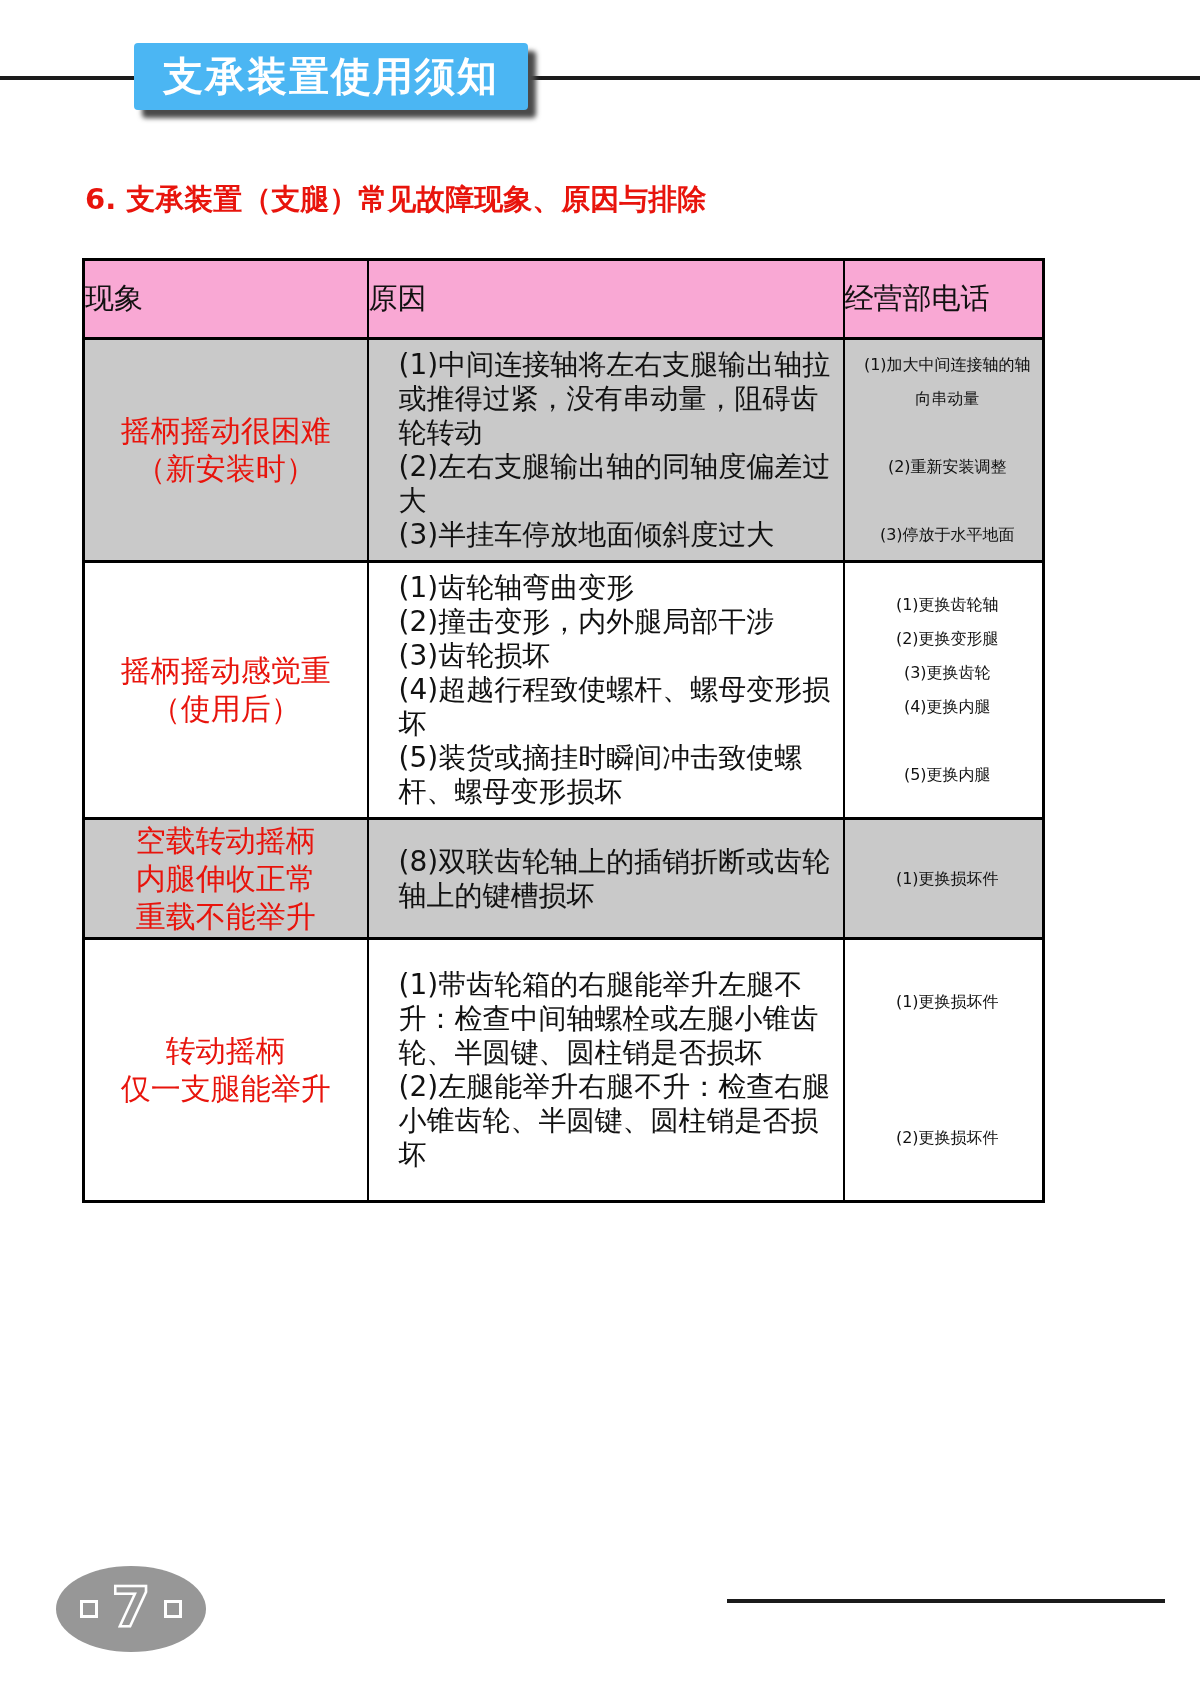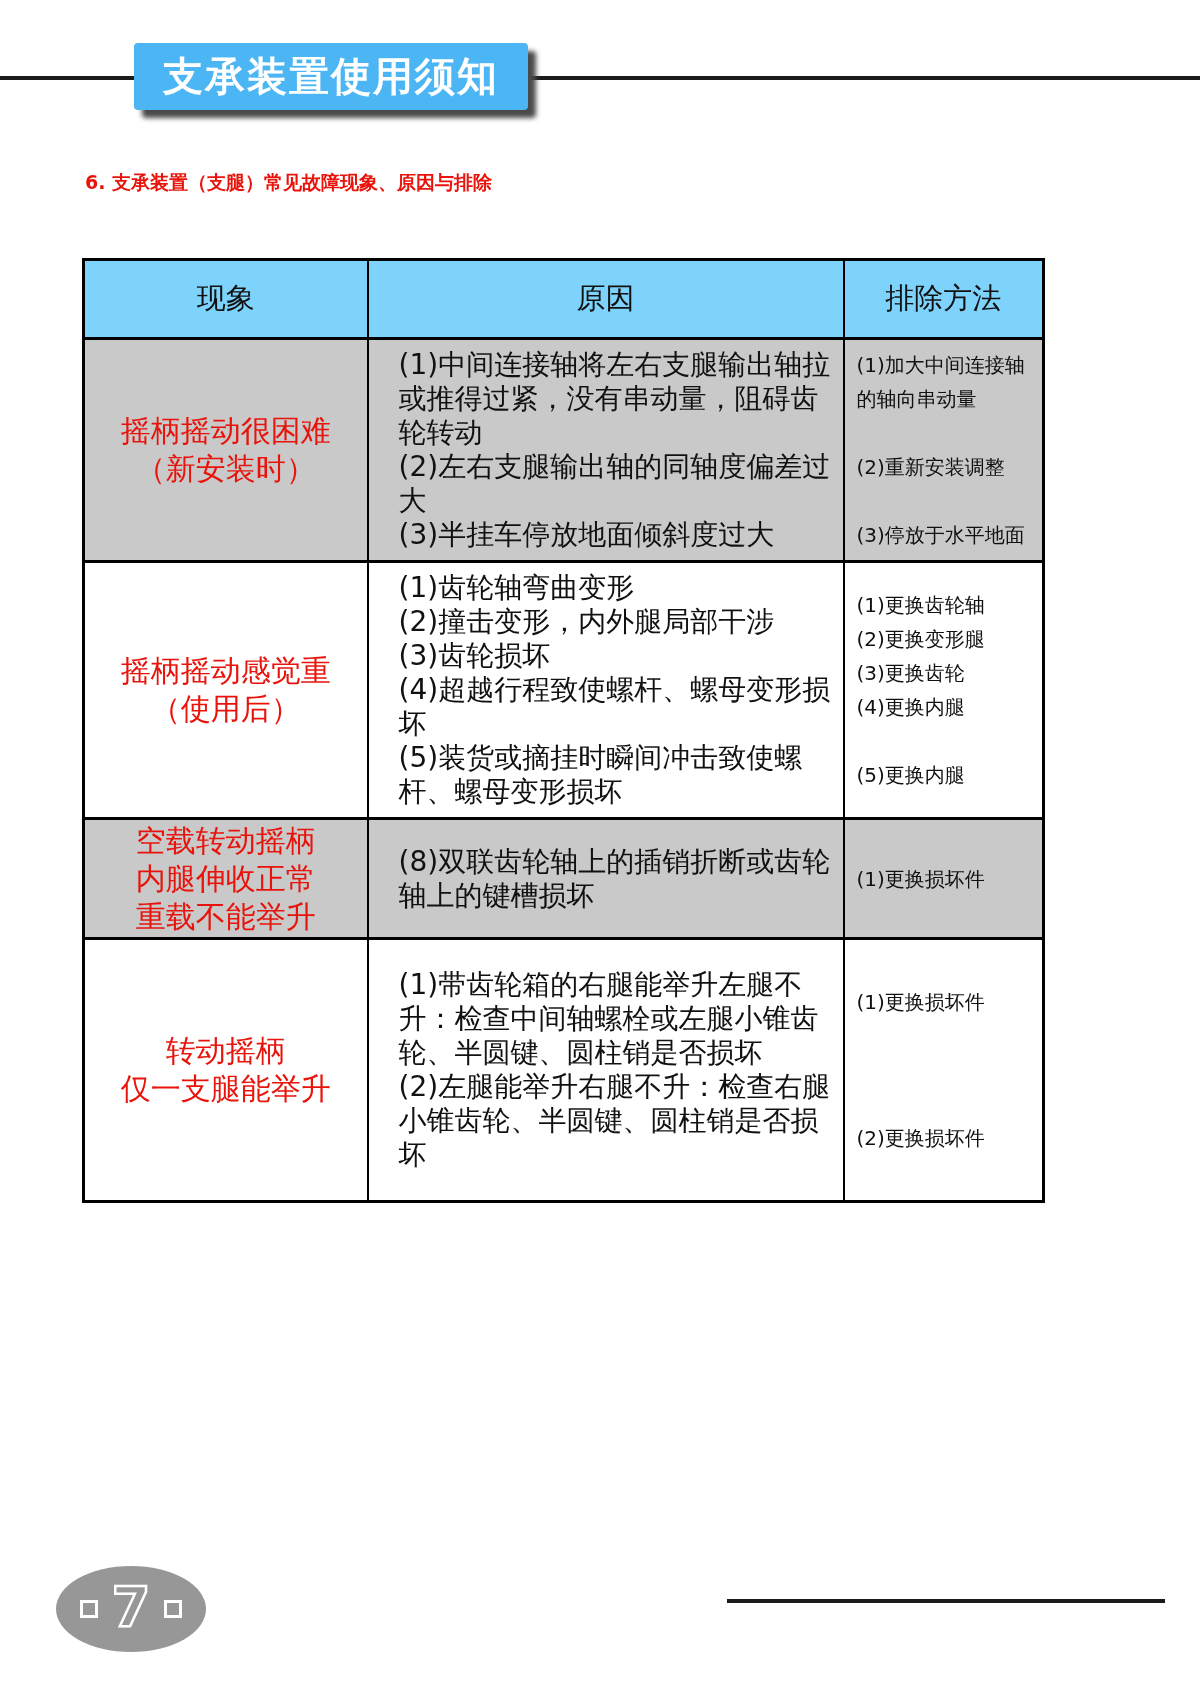--- a/index.html
+++ b/index.html
@@ -9,44 +9,44 @@
   }
   
   .top-rule{position:absolute;left:0;top:76px;width:1200px;height:4px;background:#1b1b1b;z-index:1;}
   .banner{
     position:absolute;left:134px;top:43px;width:394px;height:67px;background:#4bb6f3;
     border-radius:4px;box-shadow:8px 8px 5px #4a4a4a;display:flex;align-items:center;
     justify-content:center;z-index:2;
   }
   .banner-title{color:#ffffff;font-size:40px;font-weight:bold;letter-spacing:2px;white-space:nowrap;}
   
-  .heading{position:absolute;left:85px;top:170px;color:#e8140c;font-size:19px;font-weight:bold;white-space:nowrap;}
+  .heading{position:absolute;left:85px;top:180px;color:#e8140c;font-size:29px;font-weight:bold;white-space:nowrap;}
   
   .fault-table{
     position:absolute;left:82px;top:258px;width:960px;background:#ffffff;
     border-collapse:collapse;table-layout:fixed;border:3px solid #000;
   }
   .fault-table th,.fault-table td{
     border:2px solid #000;border-top-width:3px;border-bottom-width:3px;
     vertical-align:middle;padding:0;box-sizing:border-box;
   }
-  .fault-table th{font-size:29px;font-weight:normal;color:#111111;text-align:center;background:#7dd3fc;}
+  .fault-table th{font-size:29px;font-weight:normal;color:#111111;text-align:left;background:#f9a8d4;}
   tr.hdr{height:79px;}
   tr.r1{height:218px;}
   tr.r2{height:242px;}
   tr.r3{height:120px;}
   tr.r4{height:263px;}
   tr.r5{height:135px;}
   tr.shaded td{background:#c9c9c9;}
   td.phen{text-align:center;color:#e8140c;font-size:30px;line-height:38px;}
   .phen-block{display:inline-block;white-space:pre-line;}
   .phen-block.center{text-align:center;}
   .phen-block.left{text-align:center;}
   td.cause{font-size:28px;line-height:34px;color:#111111;padding:8px 8px 8px 30px;white-space:pre-line;text-align:left;}
-  td.remedy{font-size:20px;line-height:34px;color:#111111;padding:8px 4px 8px 12px;white-space:pre-line;text-align:left;}
+  td.remedy{font-size:16px;line-height:34px;color:#111111;padding:8px 4px 8px 12px;white-space:pre-line;text-align:center;}
   
   .page-badge{
     position:absolute;left:56px;top:1566px;width:150px;height:86px;background:#979797;
     border-radius:50%;display:flex;align-items:center;justify-content:center;gap:14px;
   }
   .badge-square{width:12px;height:12px;border:3px solid #ffffff;background:transparent;}
   .badge-number{
     font-size:56px;font-weight:bold;color:#979797;-webkit-text-stroke:2.5px #ffffff;
     line-height:1;transform:translateY(-2px);
   }
@@ -69,21 +69,21 @@
   <table class="fault-table">
     <colgroup>
       <col style="width:284px">
       <col style="width:476px">
       <col style="width:200px">
     </colgroup>
     <tbody>
         <tr class="hdr">
       <th>现象</th>
       <th>原因</th>
-      <th>排除方法</th>
+      <th>经营部电话</th>
     </tr>
 
     <tr class="r1 shaded">
       <td class="phen">
         <div class="phen-block center">摇柄摇动很困难
 （新安装时）</div>
       </td>
       <td class="cause">(1)中间连接轴将左右支腿输出轴拉或推得过紧，没有串动量，阻碍齿轮转动
 (2)左右支腿输出轴的同轴度偏差过大
 (3)半挂车停放地面倾斜度过大</td>

